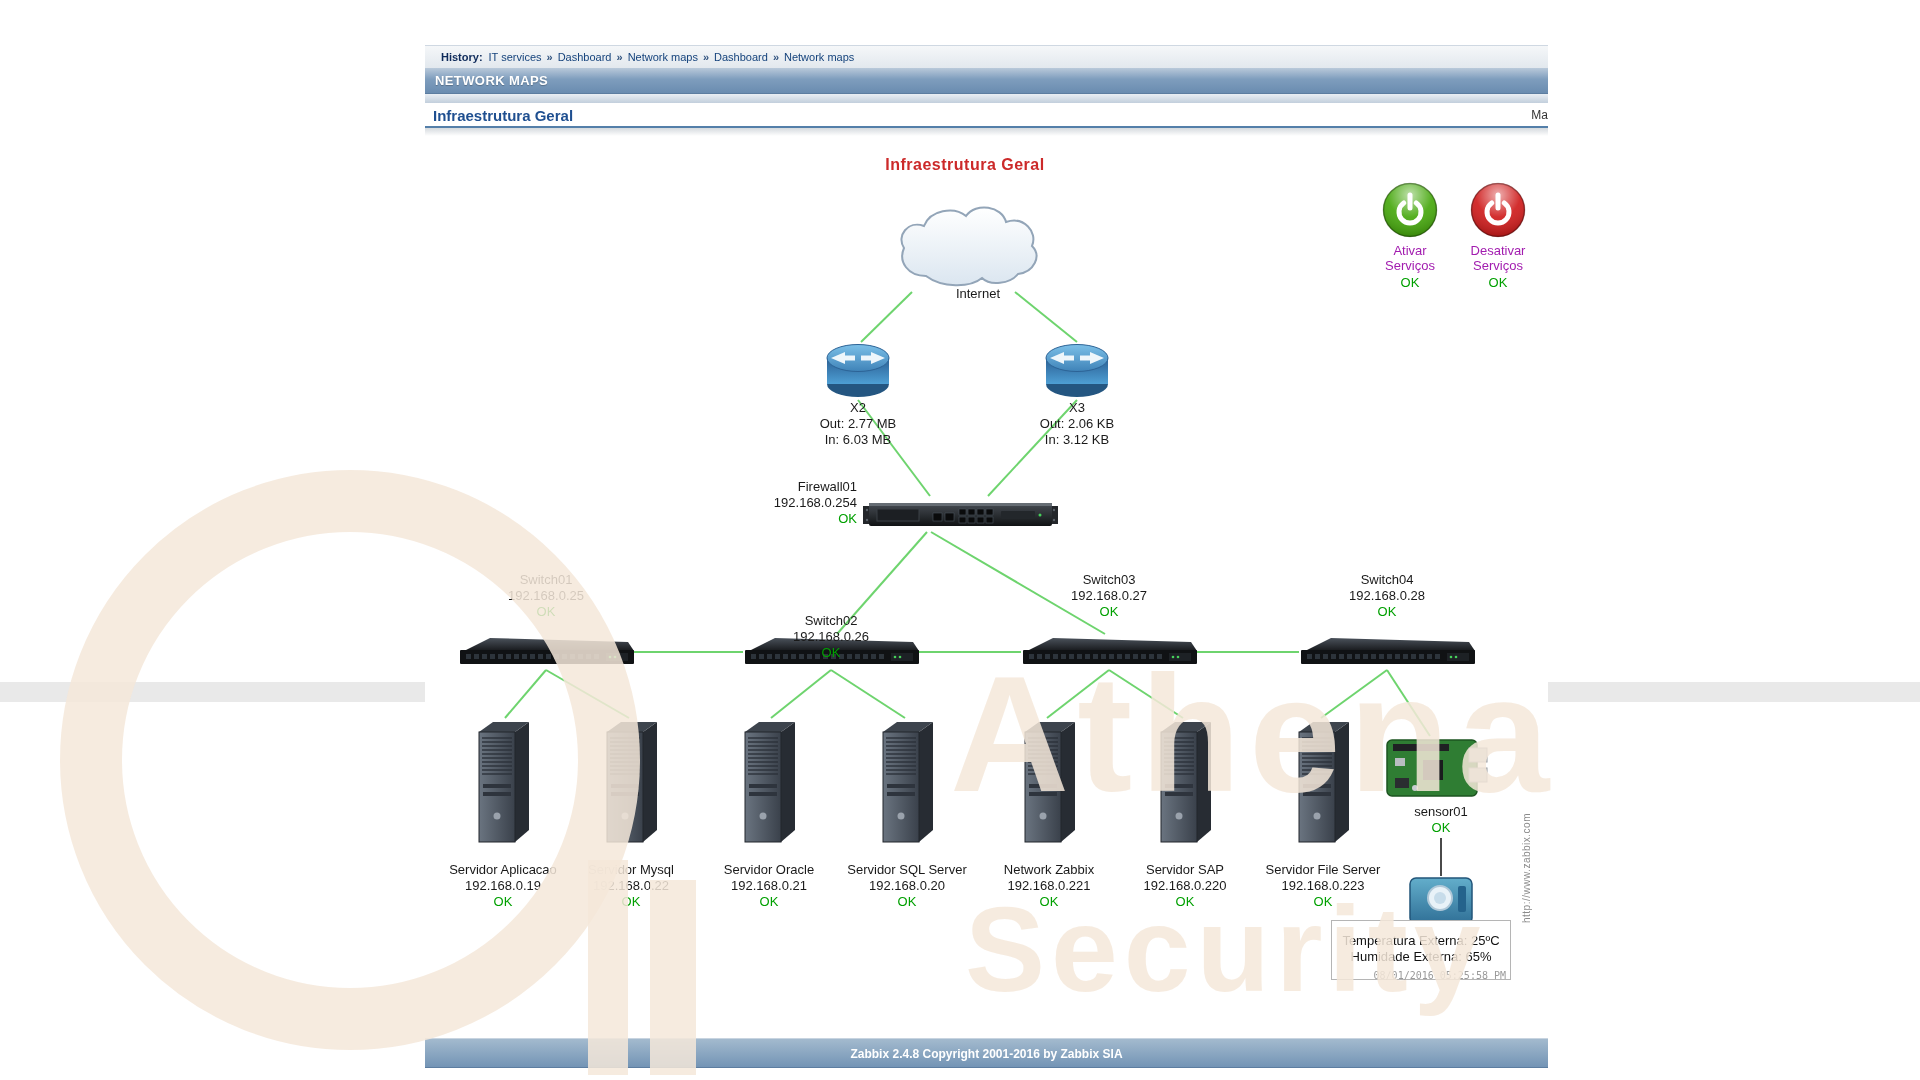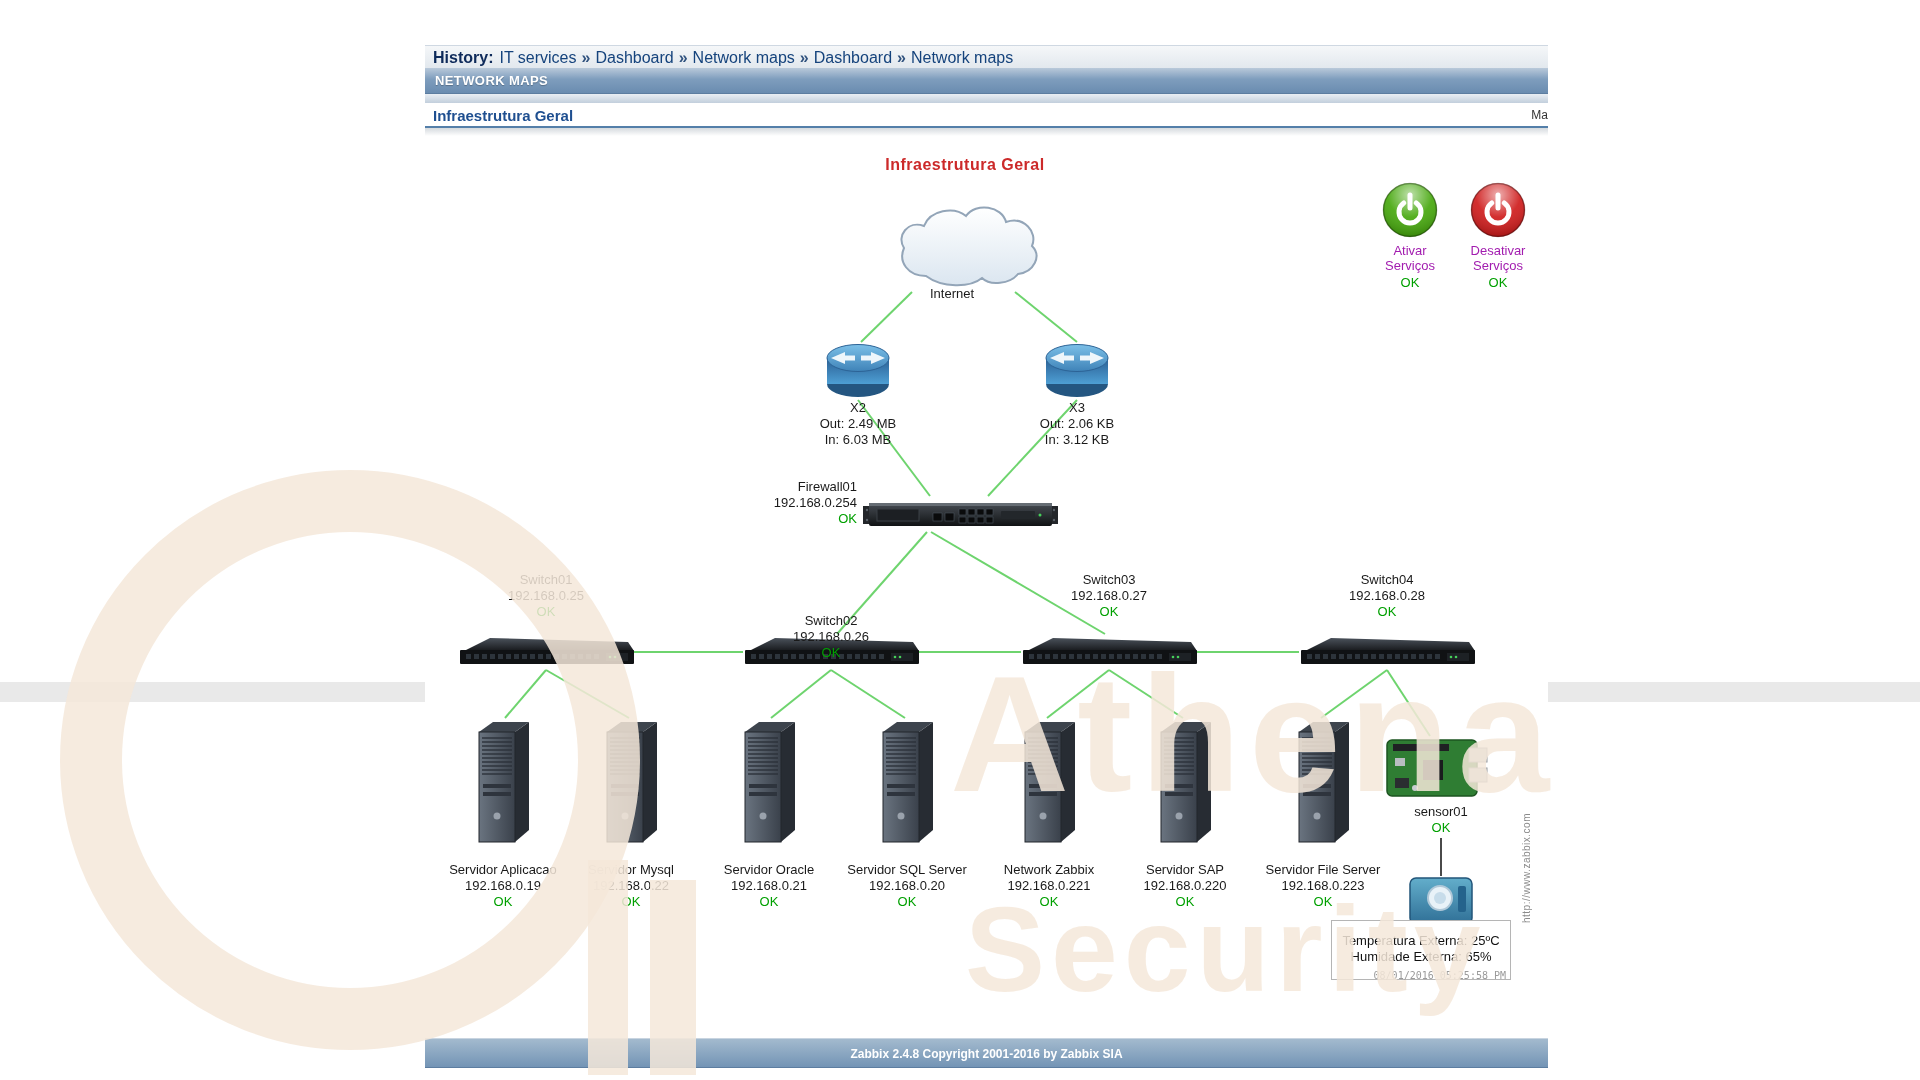--- a/index.html
+++ b/index.html
@@ -7,21 +7,21 @@
   .page {
     position:relative; width:1920px; height:1080px; overflow:hidden;
     font-family:"Liberation Sans", sans-serif; background:#fff;
   }
   
   .gray-band { position:absolute; left:0; top:682px; width:1920px; height:20px;
     background:#e9e9e9; z-index:1; }
   
   .content { position:absolute; left:425px; top:45px; width:1123px; z-index:10; }
   .history-bar {
-    height:23px; line-height:23px; padding-left:8px; font-size:16px;
+    height:23px; line-height:23px; padding-left:16px; font-size:11px;
     background:linear-gradient(#f5f7f9,#e2e8ee); color:#10316b;
     border-top:1px solid #cfd8e2; white-space:nowrap;
   }
   .history-label { font-weight:bold; color:#0e2a5a; margin-right:6px; }
   .hlink { color:#15437c; cursor:pointer; }
   .hsep { color:#30527e; margin:0 5px; font-weight:bold; }
   .nm-bar {
     height:26px; line-height:26px; padding-left:10px;
     background:linear-gradient(#b9c9da, #7e9dbd 45%, #6a8cb0);
     border-bottom:1px solid #5c7da0;
@@ -130,21 +130,21 @@
         <svg width="150" height="92" viewBox="0 0 150 92">
           <defs>
             <linearGradient id="cloudG" x1="0" y1="0" x2="0" y2="1">
               <stop offset="0" stop-color="#ffffff"></stop>
                 <stop offset="1" stop-color="#dbe6f0"></stop>
             </linearGradient>
           </defs>
           <path d="M 36 76 C 18 76 8 62 14 48 C 6 36 18 20 34 26 C 40 10 64 6 76 16 C 86 2 112 6 116 22 C 134 16 148 32 142 46 C 152 56 144 72 128 74 C 120 84 100 86 92 78 C 80 88 52 88 36 76 Z" fill="url(#cloudG)" stroke="#93a5b8" stroke-width="2"></path>
         </svg>
       </div>
-      <div class="internet-label" style="left:505px;top:158px;width:70px;text-align:left;">Internet</div>
+      <div class="internet-label" style="left:505px;top:158px;width:70px;text-align:right;">Internet</div>
 
       <div class="map-node" style="left:438px;top:368px;">
         <svg width="195" height="36" viewBox="0 0 195 36">
           <defs>
             <linearGradient id="fwG" x1="0" y1="0" x2="0" y2="1">
               <stop offset="0" stop-color="#474d54"></stop>
                 <stop offset="1" stop-color="#101214"></stop>
             </linearGradient>
           </defs>
           <rect x="0" y="10" width="8" height="18" fill="#23262a"></rect>
@@ -235,21 +235,21 @@
       </defs>
       <ellipse cx="33" cy="42" rx="31" ry="13" fill="#245681"></ellipse>
       <rect x="2" y="16" width="62" height="26" fill="url(#rBody)"></rect>
       <ellipse cx="33" cy="16" rx="31" ry="13.5" fill="url(#rTop)" stroke="#2c6396" stroke-width="1"></ellipse>
       <polygon points="6,16 20,10 20,13.5 30,13.5 30,18.5 20,18.5 20,22" fill="#eef6fb"></polygon>
       <polygon points="60,16 46,10 46,13.5 36,13.5 36,18.5 46,18.5 46,22" fill="#eef6fb"></polygon>
     </svg>
   </div>
         <div class="node-label" style="left: 343px; top: 272px; width: 180px;">
           <div>X2</div>
-          <div>Out: 2.49 MB</div>
+          <div>Out: 2.77 MB</div>
           <div>In: 6.03 MB</div>
         </div>
         <div class="map-node" style="left: 619px; top: 214px;">
     <svg width="66" height="58" viewBox="0 0 66 58">
       <defs>
         <linearGradient id="rBody" x1="0" y1="0" x2="0" y2="1">
           <stop offset="0" stop-color="#2a5f93"></stop>
                 <stop offset="1" stop-color="#4e9fd4"></stop>
         </linearGradient>
         <linearGradient id="rTop" x1="0" y1="0" x2="0" y2="1">

